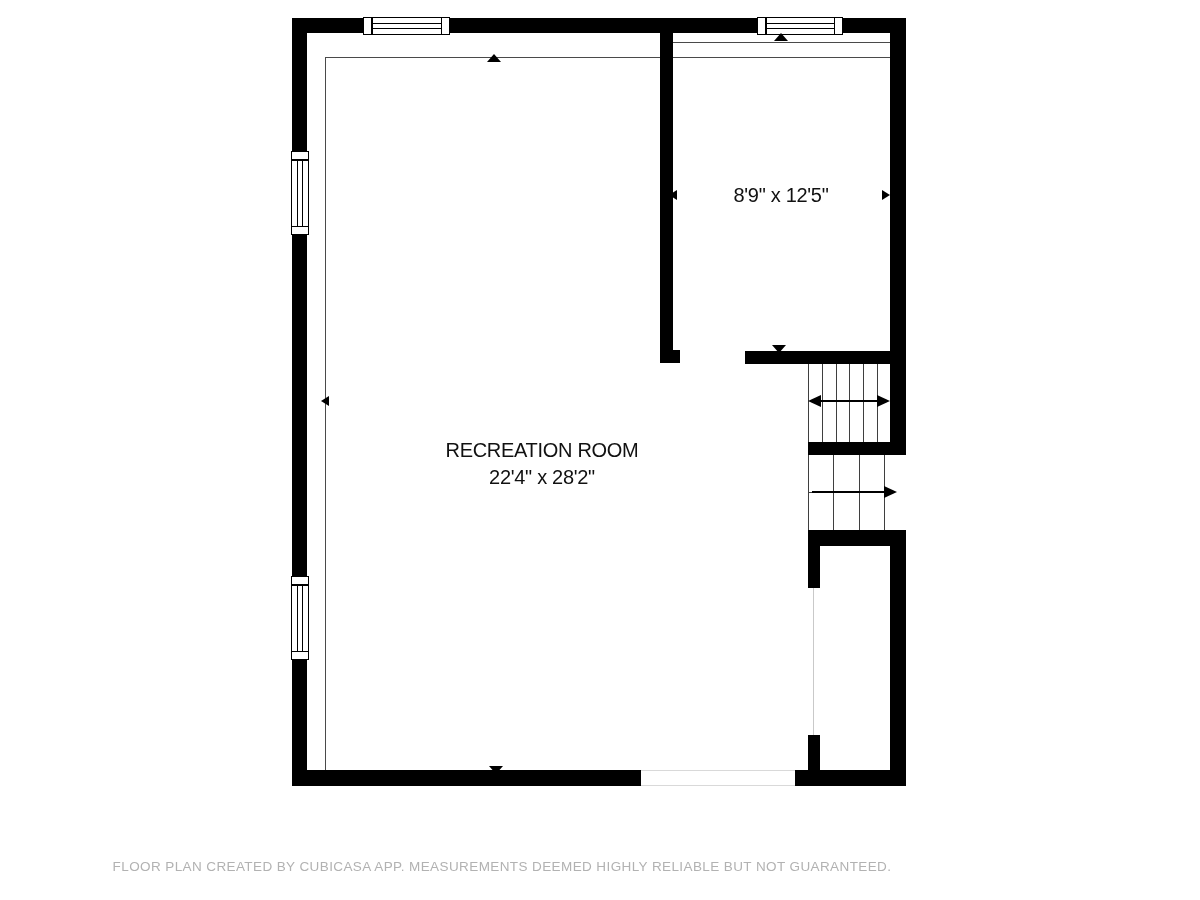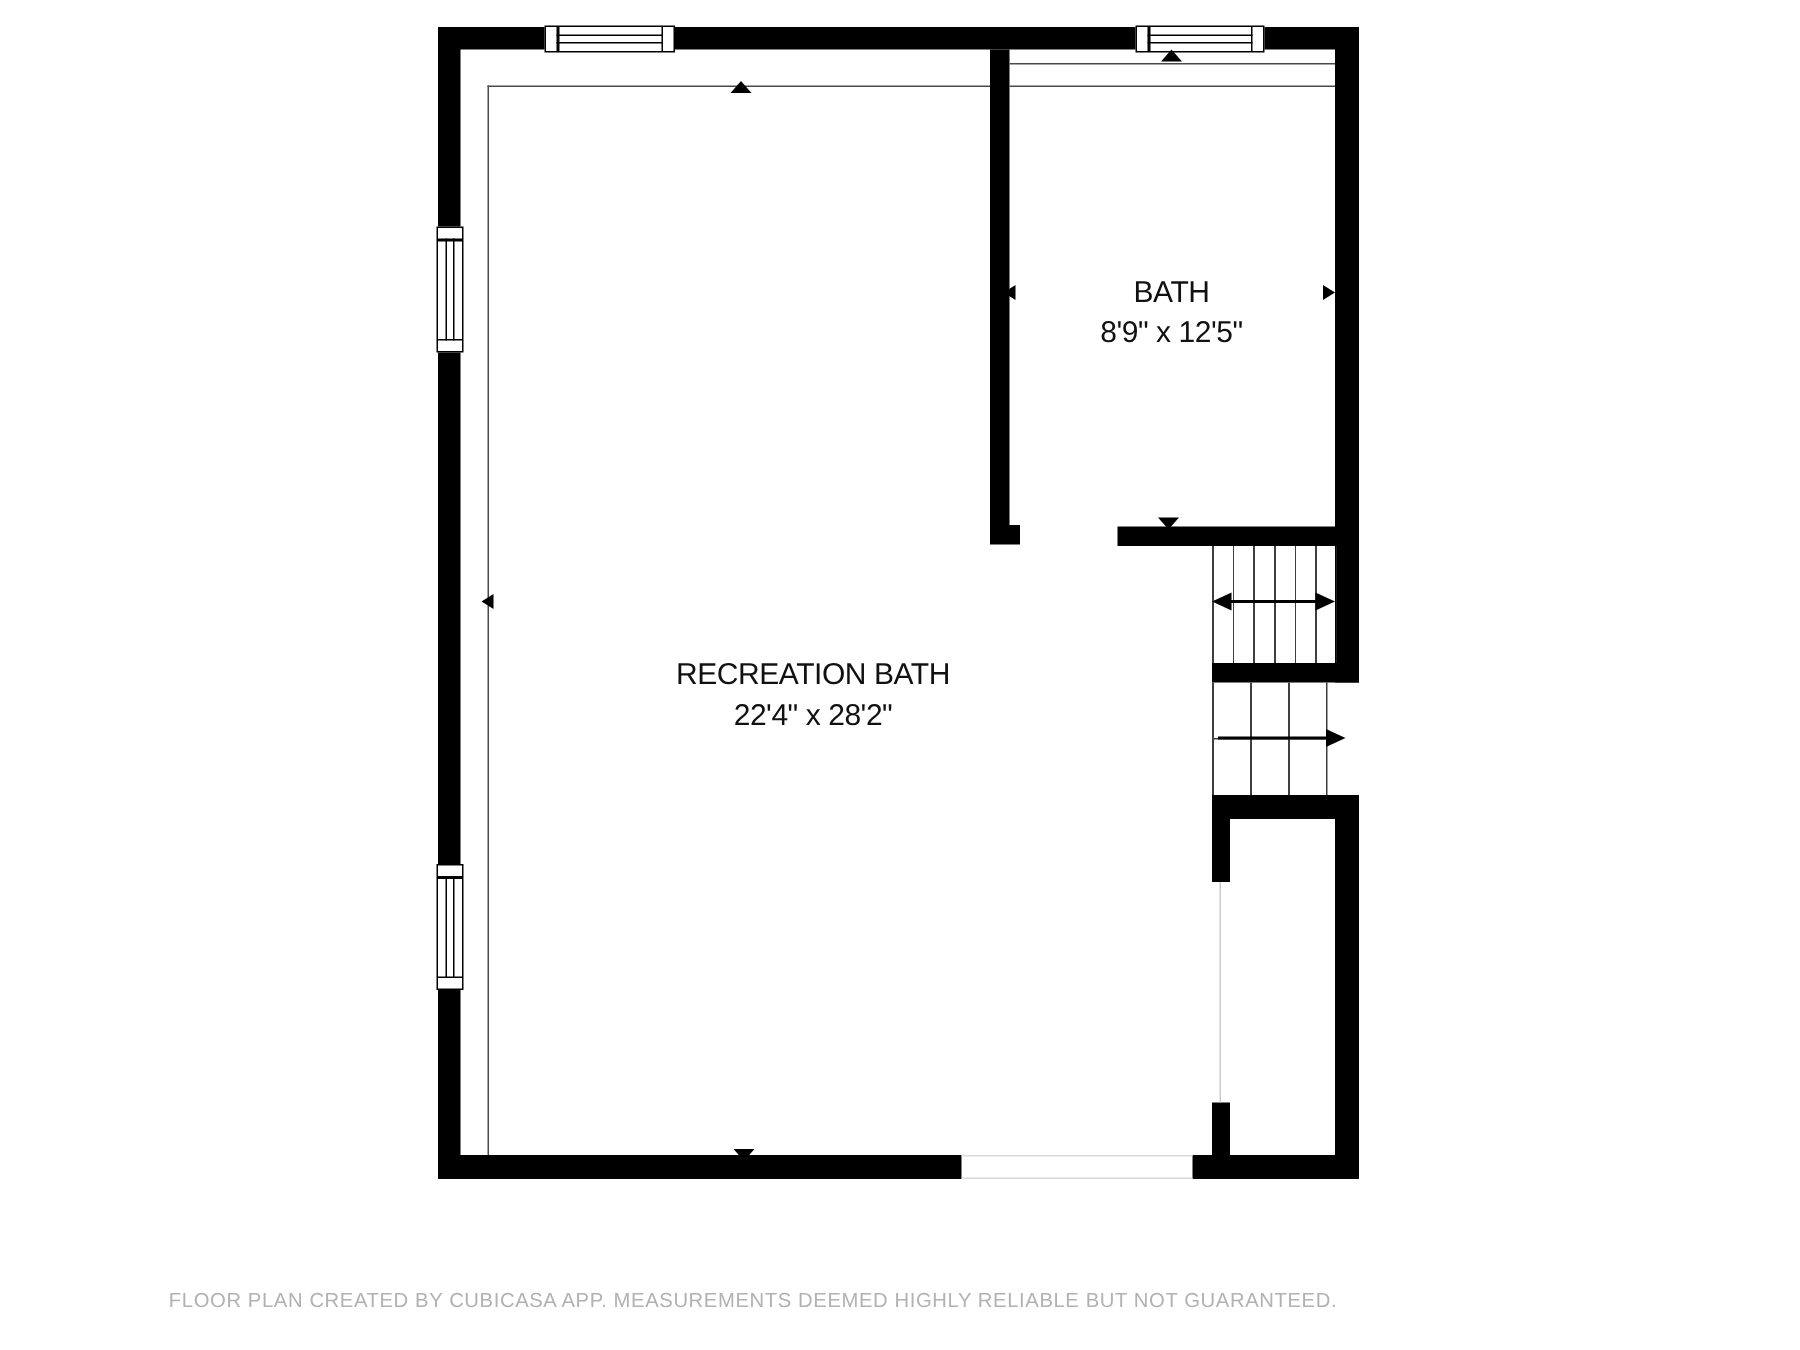--- a/index.html
+++ b/index.html
@@ -112,23 +112,22 @@
 
   <div class="tri up" style="left:487px;top:54px;"></div>
   <div class="tri up" style="left:774px;top:33px;"></div>
   <div class="tri left" style="left:669px;top:190px;"></div>
   <div class="tri right" style="left:882px;top:190px;"></div>
   <div class="tri left" style="left:321px;top:396px;"></div>
   <div class="tri down" style="left:489px;top:766px;"></div>
   <div class="tri down" style="left:772px;top:345px;"></div>
 
   <div class="room-label" style="left:681px;top:182px;width:200px;">
-    <div>BATH</div>
     <div class="dims">8'9" x 12'5"</div>
   </div>
   <div class="room-label" style="left:392px;top:437px;width:300px;">
-    <div>RECREATION BATH</div>
+    <div>RECREATION ROOM</div>
     <div class="dims">22'4" x 28'2"</div>
   </div>
 
   <div class="footer-note">FLOOR PLAN CREATED BY CUBICASA APP. MEASUREMENTS DEEMED HIGHLY RELIABLE BUT NOT GUARANTEED.</div>
 
 </div>
 
 </body></html>

